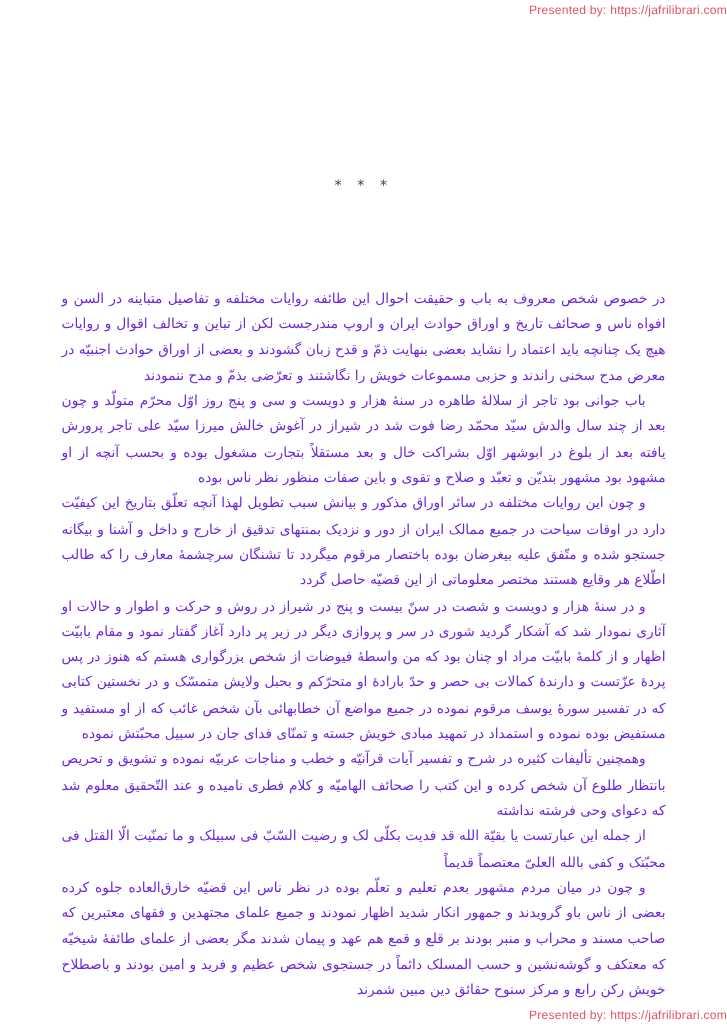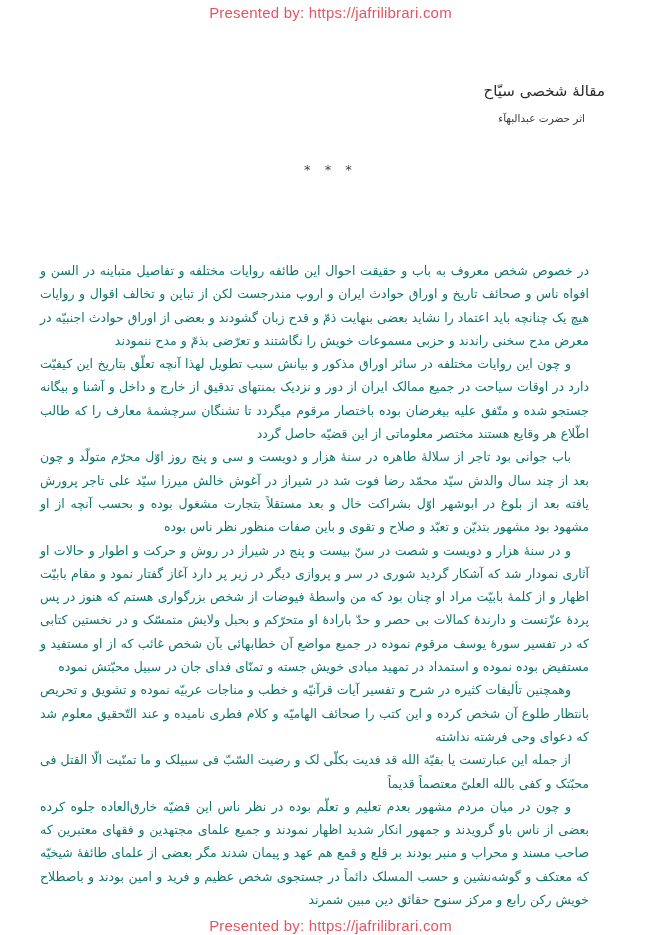--- a/index.html
+++ b/index.html
@@ -12,23 +12,23 @@
     width: 661px;
     height: 935px;
     background: #ffffff;
     overflow: hidden;
     font-family: "DejaVu Sans", sans-serif;
   }
   .credit {
     position: absolute;
     left: 0;
     width: 100%;
-    text-align: center;
+    text-align: right;
     font-family: "Liberation Sans", sans-serif;
-    font-size: 15px;
+    font-size: 11px;
     color: #e25663;
     letter-spacing: 0.2px;
   }
   .credit-top { top: 4px; }
   .credit-bottom { top: 917px; }
 
   .title-block {
     position: absolute;
     top: 82px;
     right: 56px;
@@ -64,55 +64,51 @@
     width: 100%;
     text-align: center;
     direction: rtl;
     font-size: 17.5px;
     color: #2e2e2e;
   }
 
   .body-text {
     position: absolute;
     top: 259px;
-    right: 72px;
+    right: 56px;
     width: 549px;
     direction: rtl;
     text-align: justify;
     font-size: 12.5px;
     line-height: 23.3px;
-    color: #0f766e;
+    color: #6d28d9;
   }
   .body-text p {
     margin: 0;
     text-indent: 18px;
   }
   .body-text p.no-indent {
     text-indent: 0;
   }
 </style>
 </head>
 <body>
 
 <div class="page">
 
   <div class="credit credit-top">Presented by: https://jafrilibrari.com</div>
 
-  <div class="title-block">
-    <div class="doc-title">مقالهٔ شخصی سیّاح</div>
-    <div class="doc-byline">اثر حضرت عبدالبهآء</div>
-  </div>
 
   <div class="stars">* * *</div>
 
 
   <div class="body-text">
     <p class="no-indent">در خصوص شخص معروف به باب و حقیقت احوال این طائفه روایات مختلفه و تفاصیل متباینه در السن و افواه ناس و صحائف تاریخ و اوراق حوادث ایران و اروپ مندرجست لکن از تباین و تخالف اقوال و روایات هیچ یک چنانچه باید اعتماد را نشاید بعضی بنهایت ذمّ و قدح زبان گشودند و بعضی از اوراق حوادث اجنبیّه در معرض مدح سخنی راندند و حزبی مسموعات خویش را نگاشتند و تعرّضی بذمّ و مدح ننمودند</p>
+    <p>باب جوانی بود تاجر از سلالهٔ طاهره در سنهٔ هزار و دویست و سی و پنج روز اوّل محرّم متولّد و چون بعد از چند سال والدش سیّد محمّد رضا فوت شد در شیراز در آغوش خالش میرزا سیّد علی تاجر پرورش یافته بعد از بلوغ در ابوشهر اوّل بشراکت خال و بعد مستقلاً بتجارت مشغول بوده و بحسب آنچه از او مشهود بود مشهور بتدیّن و تعبّد و صلاح و تقوی و باین صفات منظور نظر ناس بوده</p>
     <p>و چون این روایات مختلفه در سائر اوراق مذکور و بیانش سبب تطویل لهذا آنچه تعلّق بتاریخ این کیفیّت دارد در اوقات سیاحت در جمیع ممالک ایران از دور و نزدیک بمنتهای تدقیق از خارج و داخل و آشنا و بیگانه جستجو شده و متّفق علیه بیغرضان بوده باختصار مرقوم میگردد تا تشنگان سرچشمهٔ معارف را که طالب اطّلاع هر وقایع هستند مختصر معلوماتی از این قضیّه حاصل گردد</p>
-    <p>باب جوانی بود تاجر از سلالهٔ طاهره در سنهٔ هزار و دویست و سی و پنج روز اوّل محرّم متولّد و چون بعد از چند سال والدش سیّد محمّد رضا فوت شد در شیراز در آغوش خالش میرزا سیّد علی تاجر پرورش یافته بعد از بلوغ در ابوشهر اوّل بشراکت خال و بعد مستقلاً بتجارت مشغول بوده و بحسب آنچه از او مشهود بود مشهور بتدیّن و تعبّد و صلاح و تقوی و باین صفات منظور نظر ناس بوده</p>
     <p>و در سنهٔ هزار و دویست و شصت در سنّ بیست و پنج در شیراز در روش و حرکت و اطوار و حالات او آثاری نمودار شد که آشکار گردید شوری در سر و پروازی دیگر در زیر پر دارد آغاز گفتار نمود و مقام بابیّت اظهار و از کلمهٔ بابیّت مراد او چنان بود که من واسطهٔ فیوضات از شخص بزرگواری هستم که هنوز در پس پردهٔ عزّتست و دارندهٔ کمالات بی حصر و حدّ بارادهٔ او متحرّکم و بحبل ولایش متمسّک و در نخستین کتابی که در تفسیر سورهٔ یوسف مرقوم نموده در جمیع مواضع آن خطابهائی بآن شخص غائب که از او مستفید و مستفیض بوده نموده و استمداد در تمهید مبادی خویش جسته و تمنّای فدای جان در سبیل محبّتش نموده</p>
     <p>وهمچنین تألیفات کثیره در شرح و تفسیر آیات قرآنیّه و خطب و مناجات عربیّه نموده و تشویق و تحریص بانتظار طلوع آن شخص کرده و این کتب را صحائف الهامیّه و کلام فطری نامیده و عند التّحقیق معلوم شد که دعوای وحی فرشته نداشته</p>
     <p>از جمله این عبارتست یا بقیّة الله قد فدیت بکلّی لک و رضیت السّبّ فی سبیلک و ما تمنّیت الّا القتل فی محبّتک و کفی بالله العلیّ معتصماً قدیماً</p>
     <p>و چون در میان مردم مشهور بعدم تعلیم و تعلّم بوده در نظر ناس این قضیّه خارق‌العاده جلوه کرده بعضی از ناس باو گرویدند و جمهور انکار شدید اظهار نمودند و جمیع علمای مجتهدین و فقهای معتبرین که صاحب مسند و محراب و منبر بودند بر قلع و قمع هم عهد و پیمان شدند مگر بعضی از علمای طائفهٔ شیخیّه که معتکف و گوشه‌نشین و حسب المسلک دائماً در جستجوی شخص عظیم و فرید و امین بودند و باصطلاح خویش رکن رابع و مرکز سنوح حقائق دین مبین شمرند</p>
   </div>
 
   <div class="credit credit-bottom">Presented by: https://jafrilibrari.com</div>
 
 </div>
 

